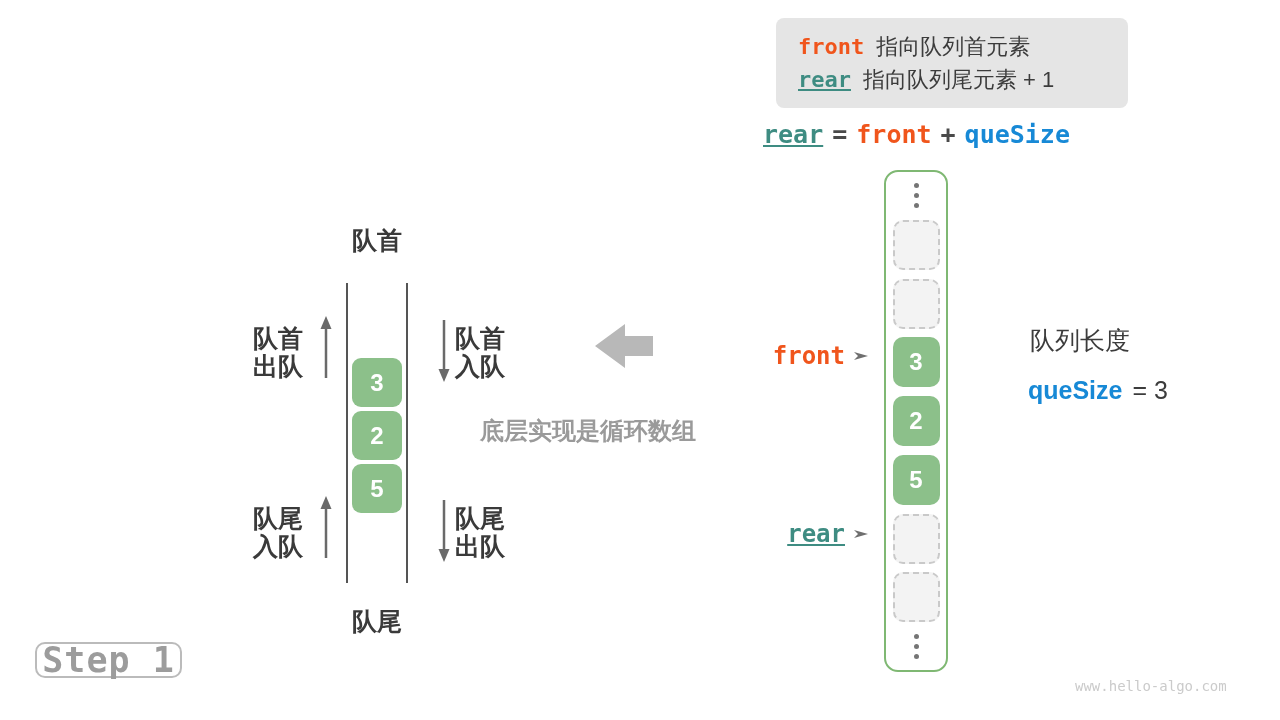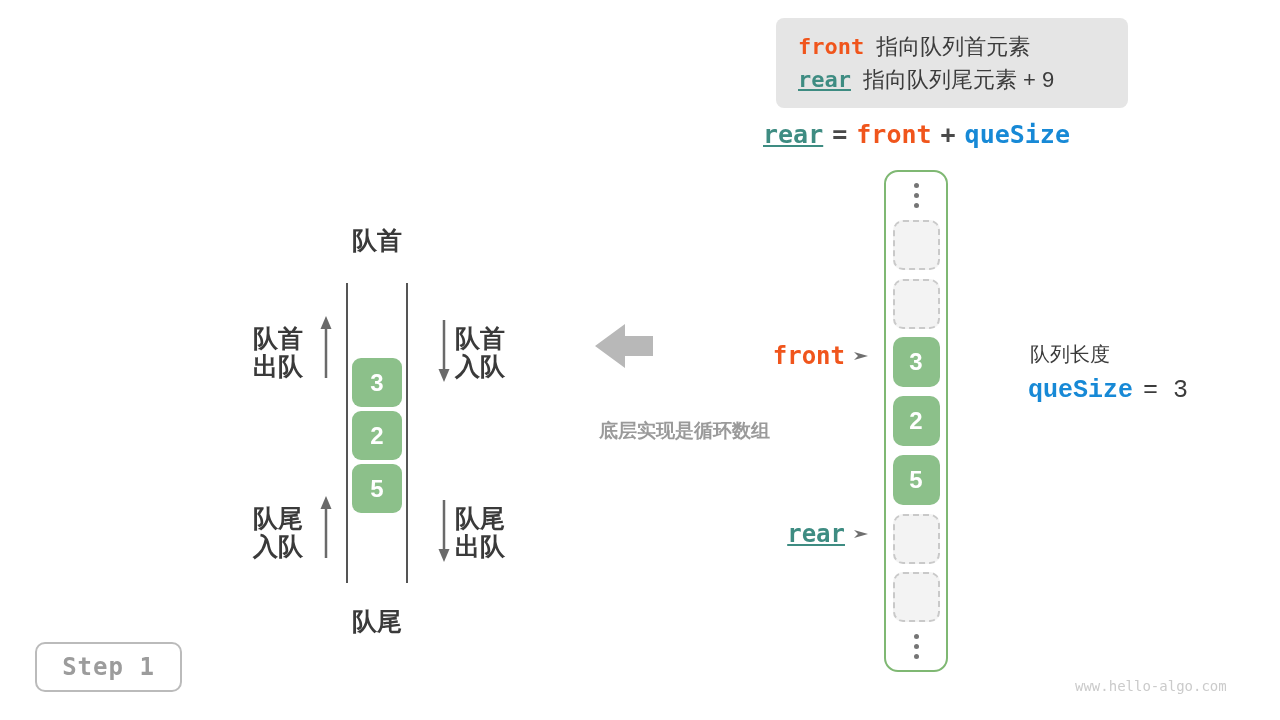--- a/index.html
+++ b/index.html
@@ -82,22 +82,22 @@
     white-space: nowrap;
   }
   .flow-arrow { position: absolute; }
 
   
   .block-arrow { position: absolute; left: 595px; top: 322px; }
   .mid-caption {
     position: absolute;
     left: 480px; top: 410px;
     width: 290px;
-    text-align: right;
-    font-size: 19px;
+    text-align: left;
+    font-size: 24px;
     font-weight: bold;
     color: #9a9a9a;
     line-height: 41px;
     white-space: nowrap;
   }
 
   
   .array-box {
     position: absolute;
     left: 884px; top: 170px;
@@ -155,47 +155,47 @@
     font-weight: bold;
     font-size: 24px;
     white-space: nowrap;
   }
   .ptr-front { left: 756px; top: 342px; }
   .ptr-rear  { left: 756px; top: 520px; }
 
   
   .queue-len-label {
     position: absolute;
-    left: 1030px; top: 341px;
-    font-size: 20px;
+    left: 1030px; top: 324px;
+    font-size: 25px;
     color: #3c3c3c;
     white-space: nowrap;
   }
   .queue-len-value {
     position: absolute;
     left: 1028px; top: 376px;
     font-size: 25px;
-    font-family: Liberation Mono, monospace;
+    font-family: Liberation Sans, sans-serif;
     white-space: nowrap;
   }
   .queue-len-value .kw-quesize { font-weight: bold; }
   .queue-len-value .val { color: #3c3c3c; margin-left: 10px; }
 
   
   .step-badge {
     position: absolute;
     left: 35px; top: 642px;
-    width: 147px; height: 50px;
+    width: 147px; height: 36px;
     background: #ffffff;
     border: 2px solid #bbbbbb;
     border-radius: 10px;
     display: flex; align-items: center; justify-content: center;
     font-family: "DejaVu Sans Mono", monospace;
     font-weight: bold;
-    font-size: 24px;
+    font-size: 35px;
     color: #9c9c9c;
     letter-spacing: 1px;
   }
 
   
   .watermark {
     position: absolute;
     left: 1075px; top: 678px;
     font-family: "DejaVu Sans Mono", monospace;
     font-size: 14px;
@@ -207,21 +207,21 @@
 </head>
 <body>
 
 <div class="canvas">
 
   <div class="legend">
     <div class="legend-line">
       <span class="mono legend-keyword kw-front">front</span><span>指向队列首元素</span>
     </div>
     <div class="legend-line">
-      <span class="mono legend-keyword kw-rear">rear</span><span>指向队列尾元素 + 9</span>
+      <span class="mono legend-keyword kw-rear">rear</span><span>指向队列尾元素 + 1</span>
     </div>
   </div>
 
   <div class="formula">
     <span class="kw-rear">rear</span><span class="op">=</span><span class="kw-front">front</span><span class="op">+</span><span class="kw-quesize">queSize</span>
   </div>
 
   <div class="chan-label" style="left:346px; top:224px;">队首</div>
   <div class="chan-label" style="left:346px; top:605px;">队尾</div>
 

